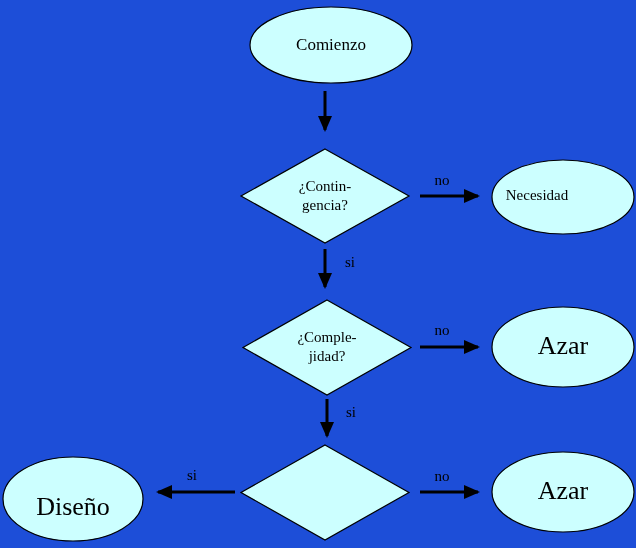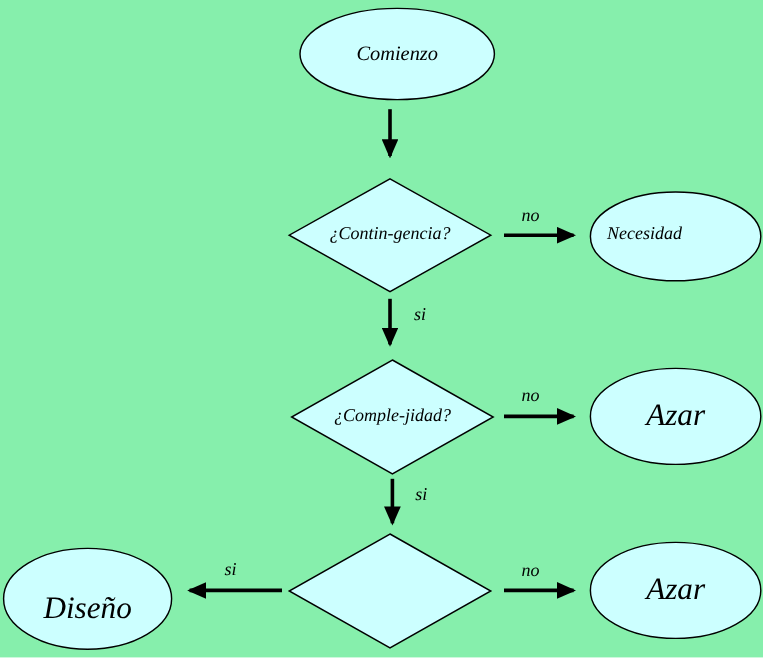--- a/index.html
+++ b/index.html
@@ -1,44 +1,43 @@
 <!DOCTYPE html>
 <html><head>
 <meta charset="utf-8">
 <style>
   html, body { margin: 0; padding: 0; background: #ffffff; }
   #canvas {
     position: relative;
     width: 636px;
     height: 548px;
-    background: #86efac;
+    background: #1d4ed8;
     font-family: "Liberation Serif", "DejaVu Serif", serif;
     color: #000000;
     overflow: hidden;
-    font-style: italic;
   }
   #shapes { position: absolute; left: 0; top: 0; }
   .node-shape { stroke: #000000; stroke-width: 1.2; }
   .edge-line { stroke: #000000; stroke-width: 3; }
   .lbl {
     position: absolute;
     transform: translate(-50%, -50%);
     white-space: nowrap;
     text-align: center;
     line-height: 1.15;
   }
   .lbl-node   { font-size: 17px; }
   .lbl-small  { font-size: 15px; }
   .lbl-big    { font-size: 26px; }
   .lbl-edge   { font-size: 15px; text-align: center; }
   .lbl-diamond {
     font-size: 15px;
     line-height: 19px;
     display: flex;
-    flex-direction: row;
+    flex-direction: column;
     align-items: center;
   }
 </style>
 </head>
 <body>
 
 <div id="canvas">
 
   <svg id="shapes" width="636" height="548" viewBox="0 0 636 548">
     <defs>

